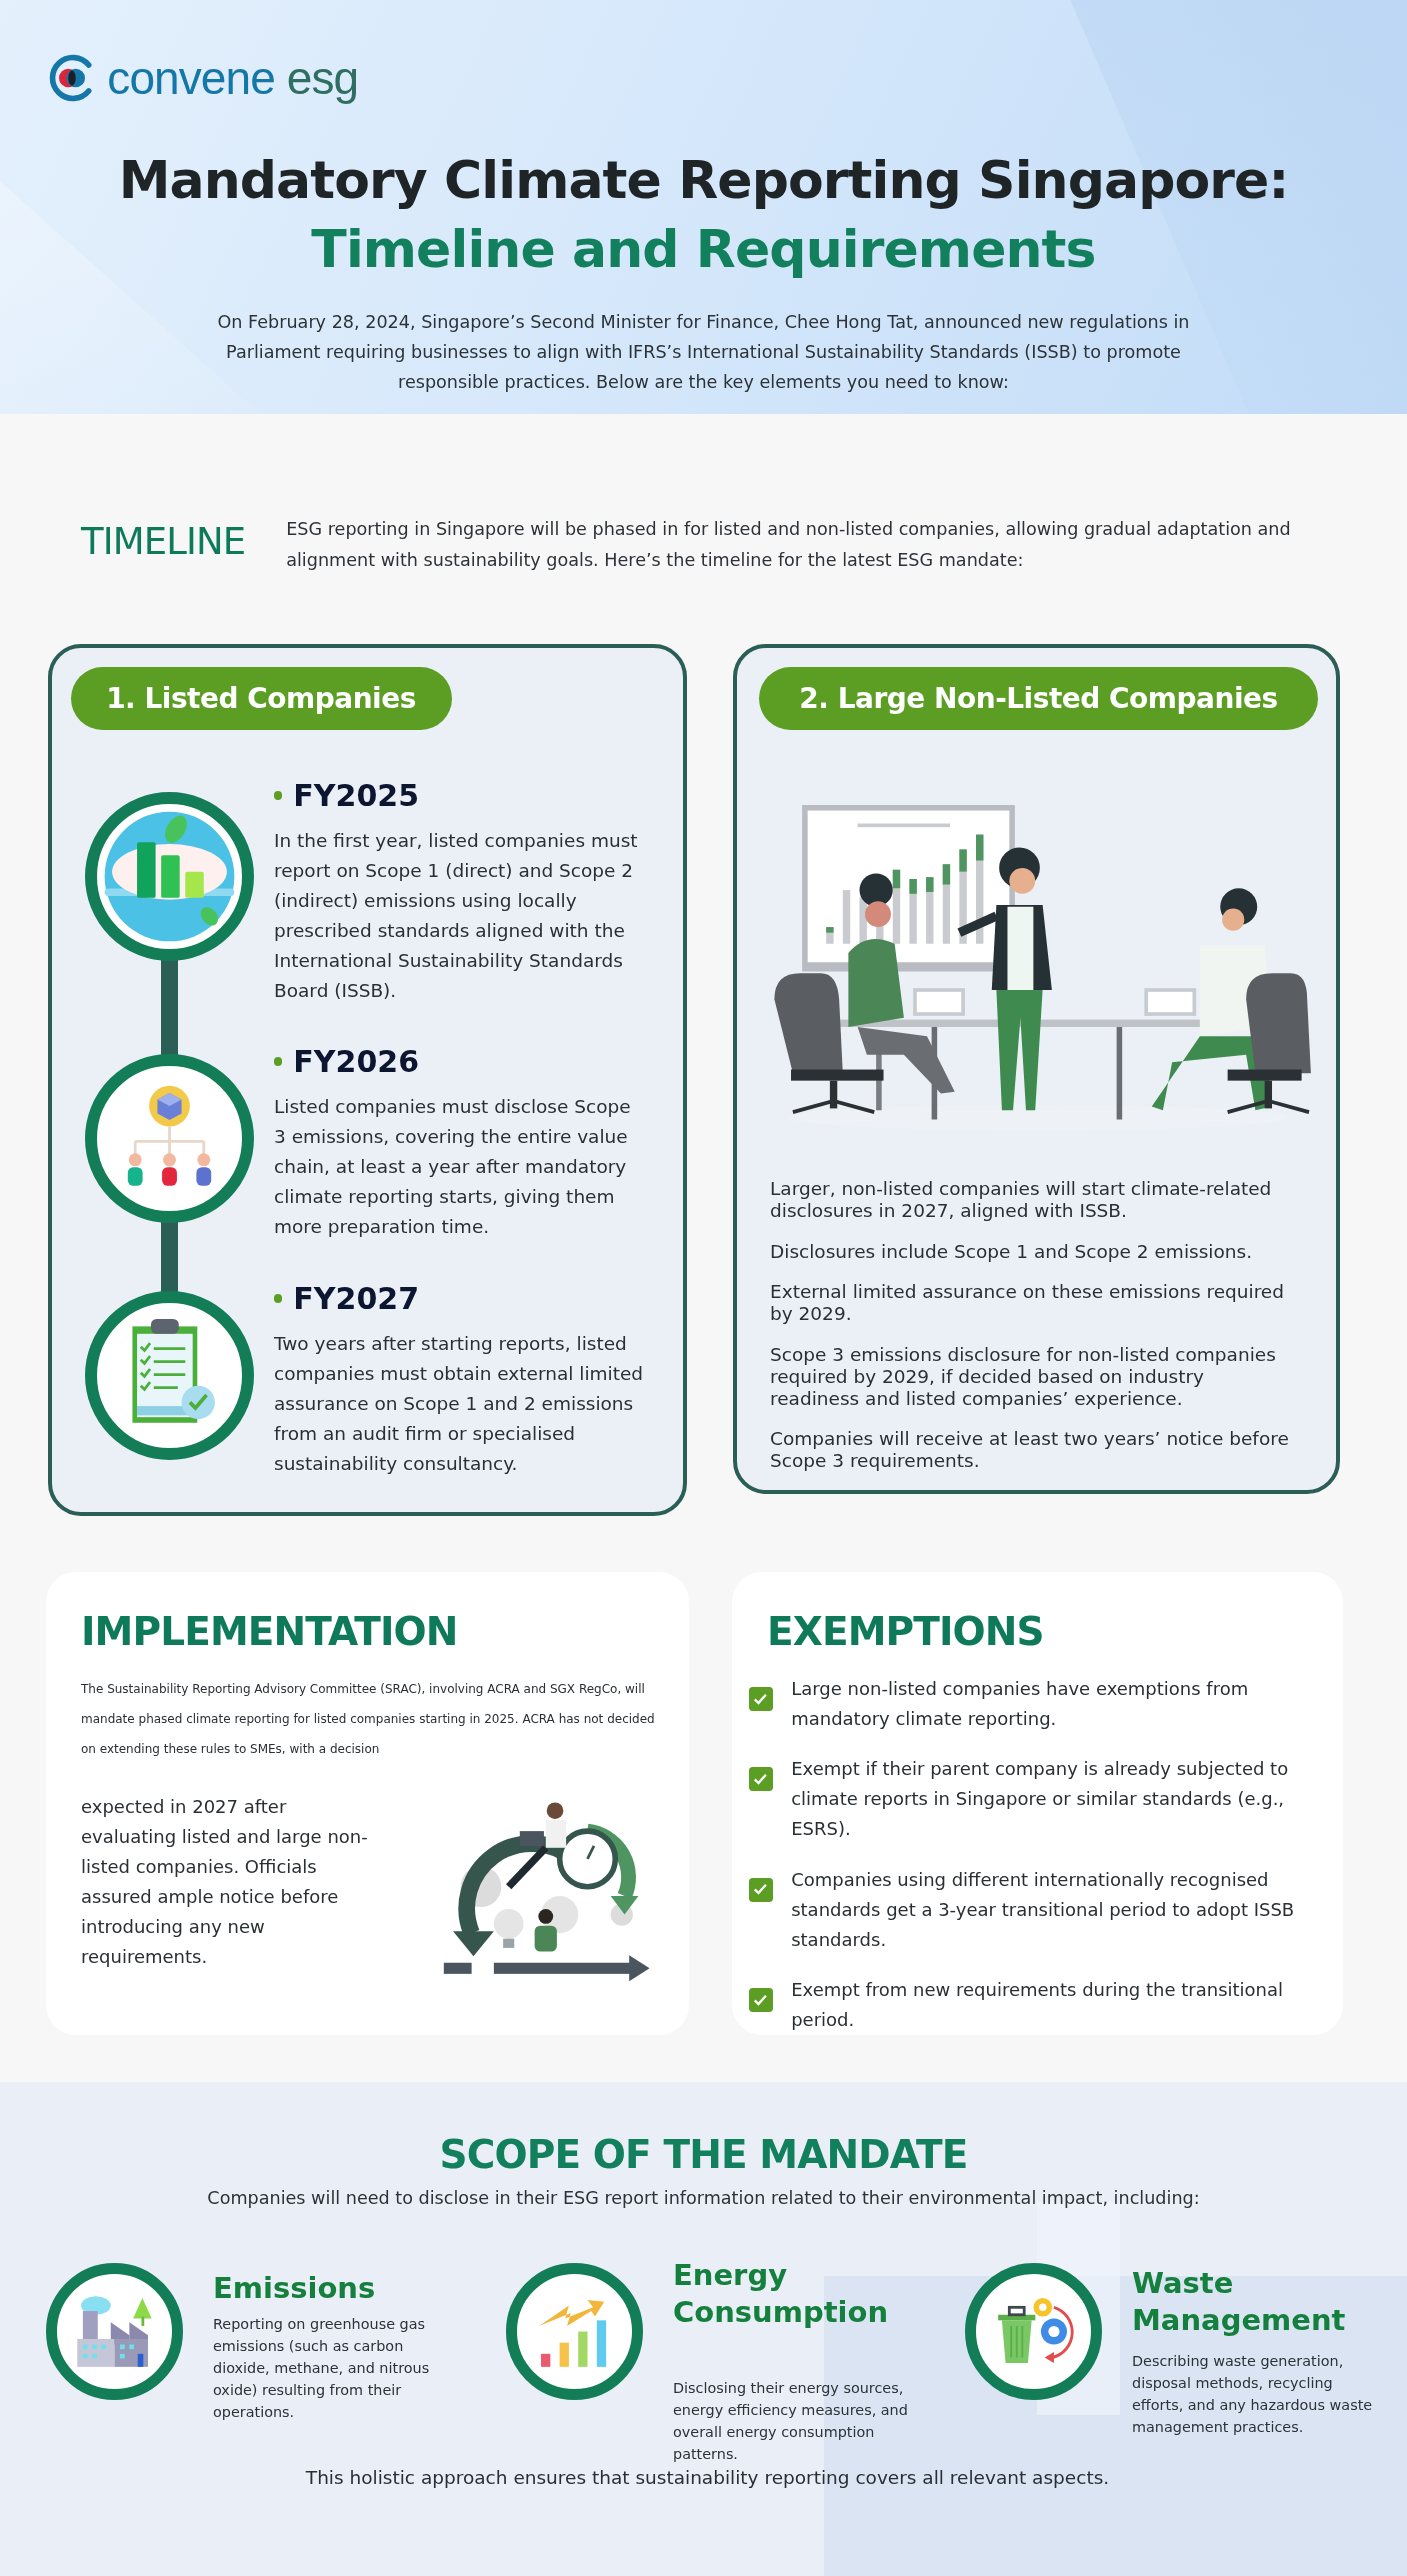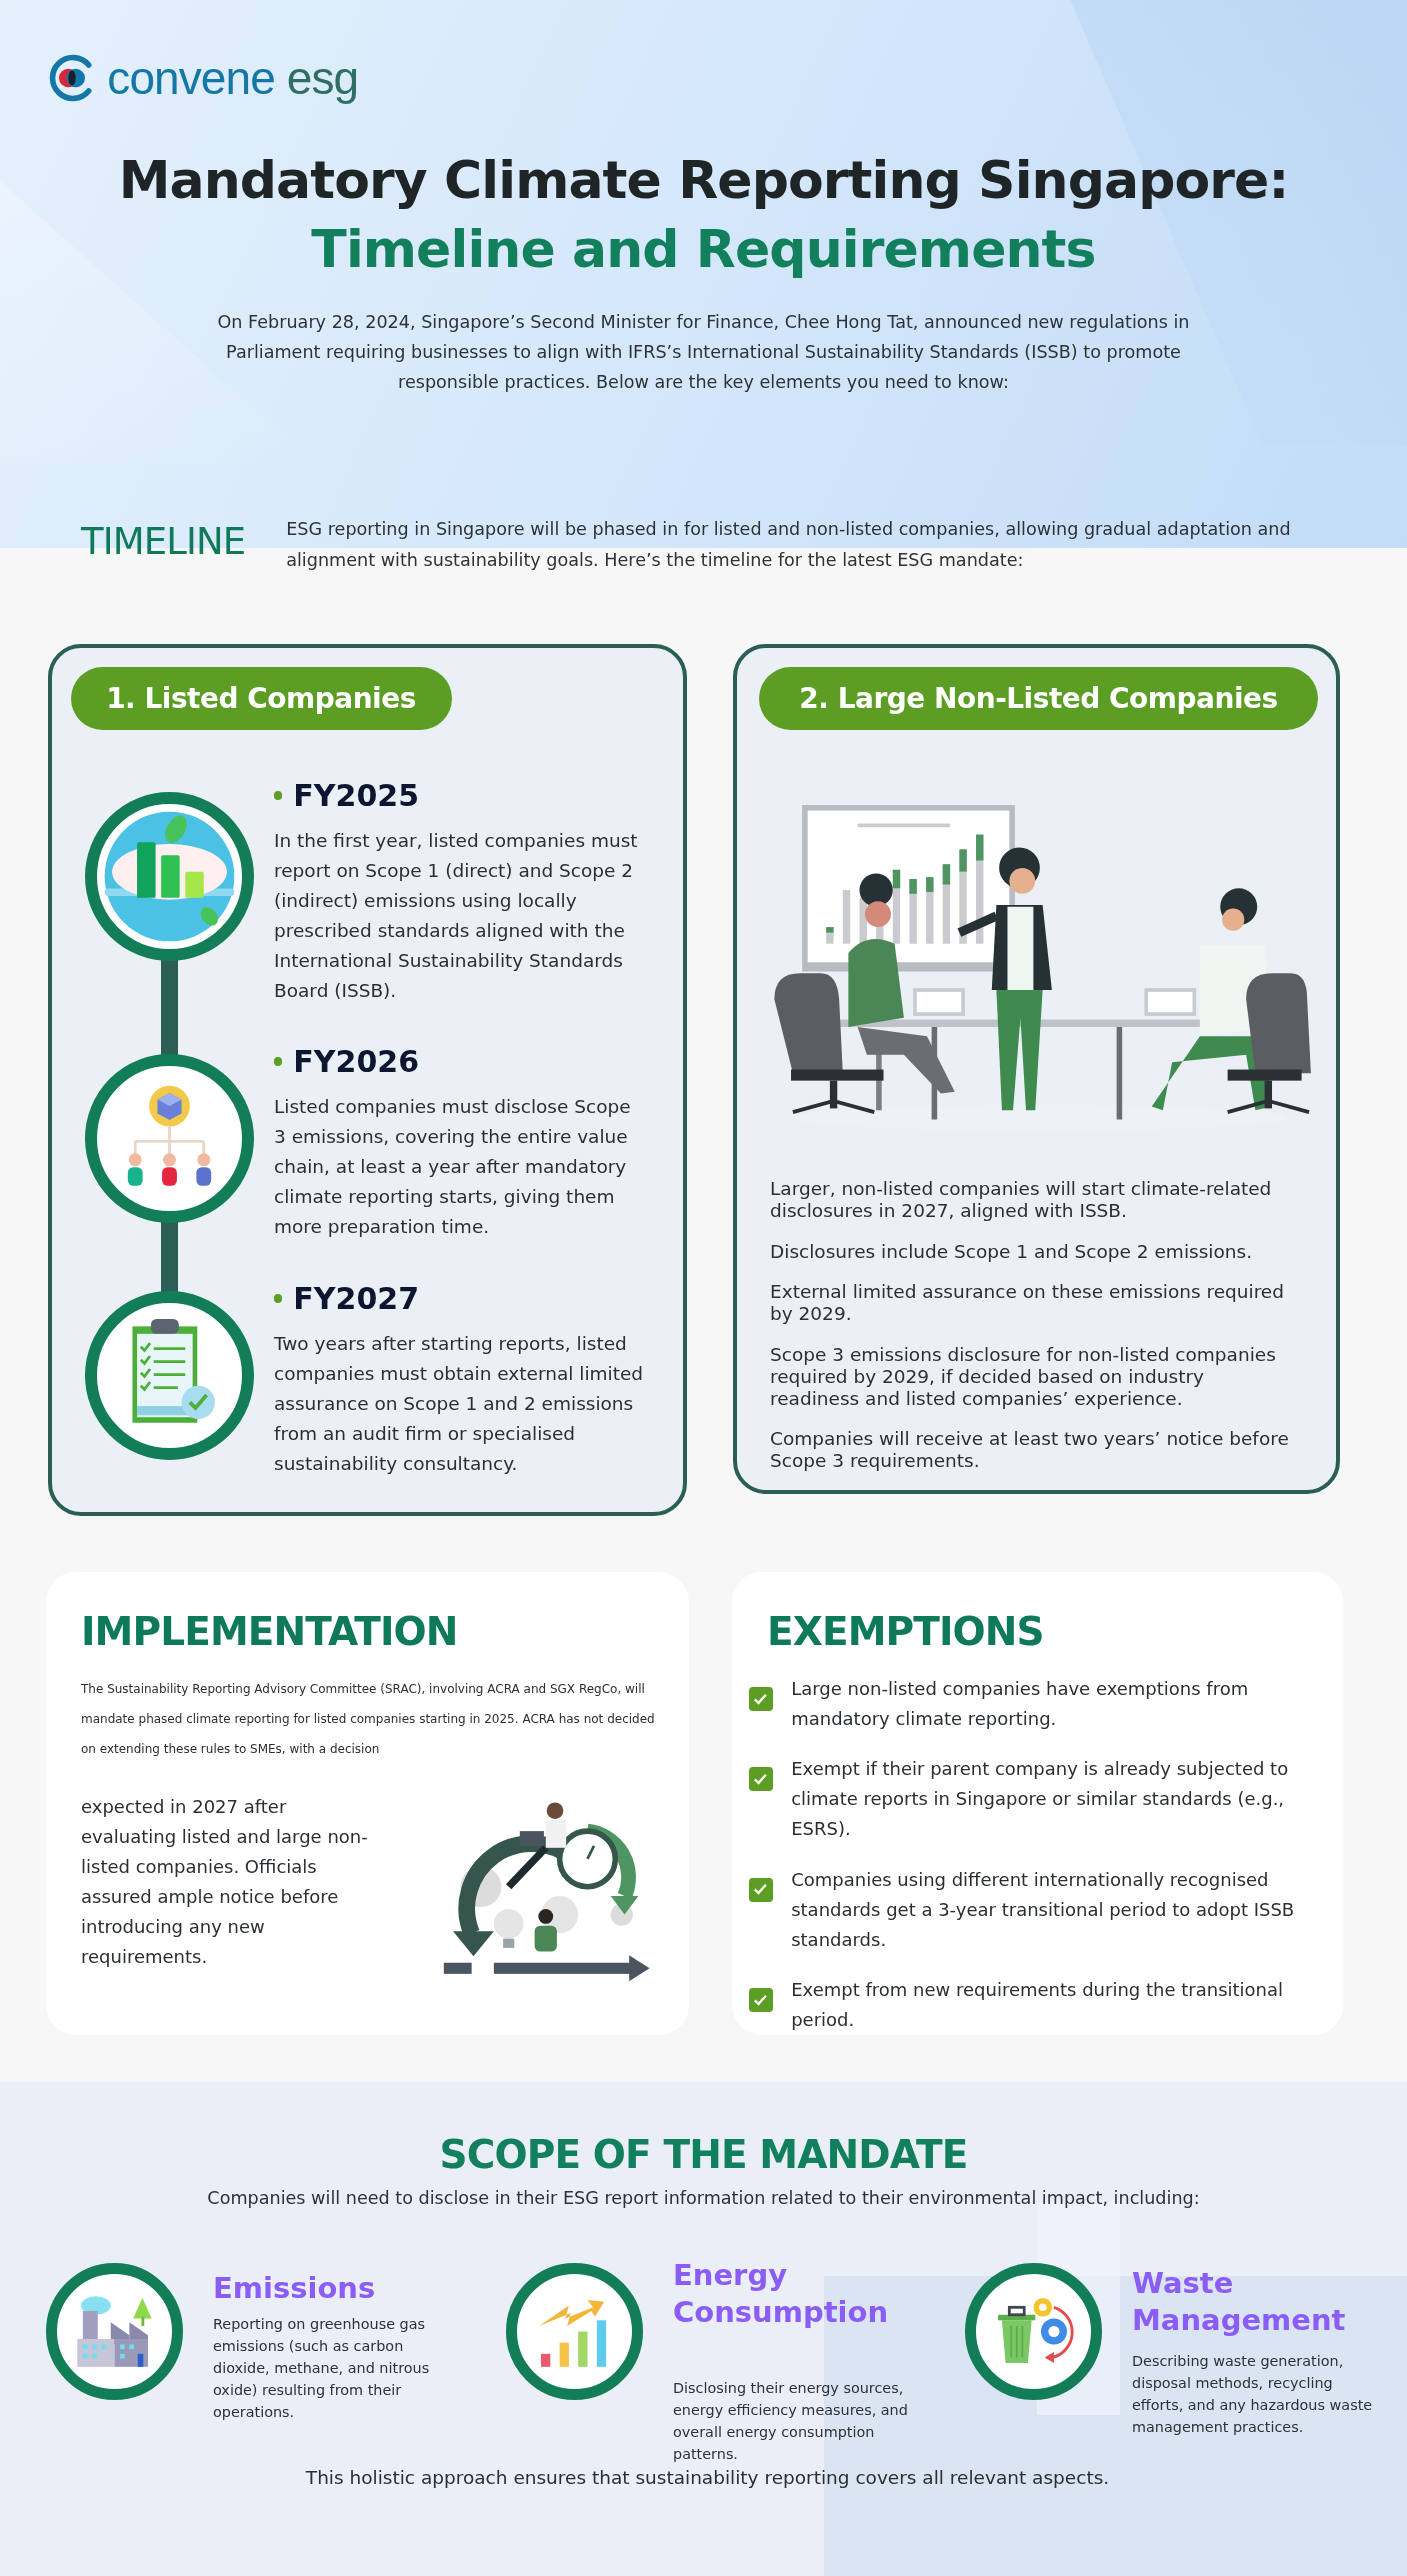--- a/index.html
+++ b/index.html
@@ -2,21 +2,21 @@
 <html style="font-size:15px"><head>
 <meta charset="utf-8">
 <style>
   * { box-sizing: border-box; margin: 0; padding: 0; }
   body {
     width: 1407px; height: 2576px; overflow: hidden;
     font-family: "DejaVu Sans", "Liberation Sans", sans-serif;
     color: #2b2f33; background: #f7f7f8;
   }
   .hero {
-    position: relative; height: 548px; overflow: hidden;
+    position: relative; height: 414px; overflow: hidden;
     background: linear-gradient(115deg, #e4f0fc 0%, #d6e8fb 45%, #c2dcf7 100%);
   }
   .hero .shard1 { position:absolute; right:0; top:0; width:481px; height:446px;
     background: linear-gradient(200deg, rgba(180,208,240,.55), rgba(200,224,250,0)); clip-path: polygon(30% 0,100% 0,100% 100%,70% 100%); }
   .hero .shard2 { position:absolute; left:-37px; top:148px; width:352px; height:315px;
     background: linear-gradient(160deg, rgba(255,255,255,.35), rgba(255,255,255,0)); clip-path: polygon(0 0,100% 100%,0 100%); }
   .logo { position:absolute; left:46px; top:52px; display:flex; align-items:center; gap:9.3px; }
   .logo-mark { width:52px; height:52px; position:relative; }
   .logo-text { font-family:"Liberation Sans", sans-serif; font-size:46px; letter-spacing:-0.9px; line-height:1; }
   .logo-text .a { color:#1577a8; }
@@ -61,21 +61,21 @@
   .exem li { display:flex; gap:18.5px; margin-bottom:20.4px; }
   .exem li .chk { flex:0 0 24px; height:24px; border-radius:3.7px; background:#5c9e23; margin-top:13px; display:flex; align-items:center; justify-content:center; }
   .exem li span.t { font-size:18px; line-height:30px; color:#2a2f33; }
 
   .scope { position:absolute; left:0; top:2082px; width:1407px; height:494px; background:#e9eef7; overflow:hidden; }
   .scope .bgblk { position:absolute; background:rgba(200,215,238,.45); }
   .scope h2 { position:absolute; left:0; right:0; top:50px; text-align:center; color:#12805d; font-size:39px; font-weight:bold; letter-spacing:-0.9px; }
   .scope .sub { position:absolute; left:0; right:0; top:106px; text-align:center; font-size:17.6px; color:#2d3236; }
   .sitem { position:absolute; top:181px; width:444px; }
   .scircle { position:absolute; left:0; top:0; width:137px; height:137px; border-radius:50%; border:11px solid #137d58; background:#fff; display:flex; align-items:center; justify-content:center; }
-  .sitem h3 { position:absolute; left:167px; font-size:29px; font-weight:bold; color:#8b5cf6; line-height:37px; }
+  .sitem h3 { position:absolute; left:167px; font-size:29px; font-weight:bold; color:#15803d; line-height:37px; }
   .sitem p { position:absolute; left:167px; width:243px; font-size:14.4px; line-height:22px; color:#2d3236; }
   .scope .foot { position:absolute; left:8px; right:0; top:385px; text-align:center; font-size:18.5px; color:#2a2f33; }
 </style>
 </head>
 <body>
 
 <section class="hero">
   <div class="shard1"></div>
   <div class="shard2"></div>
   <div class="logo">

